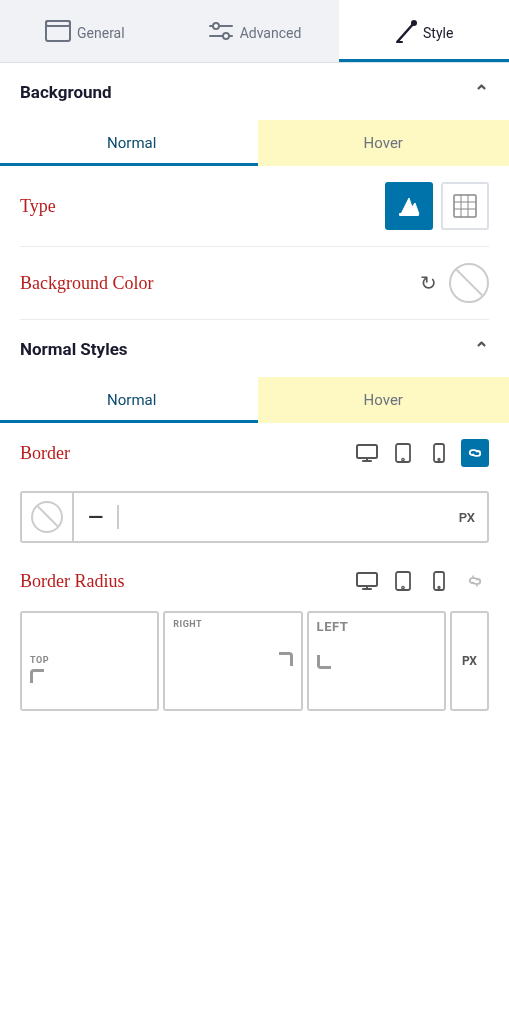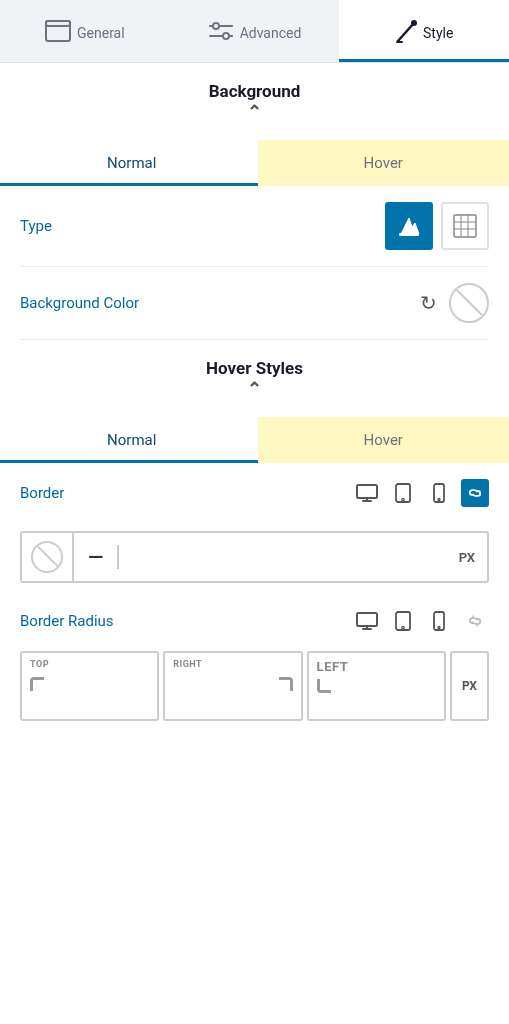--- a/index.html
+++ b/index.html
@@ -52,21 +52,20 @@
     
     .section-header {
       display: flex;
       justify-content: space-between;
       align-items: center;
       padding: 18px 20px;
       font-size: 17px;
       font-weight: 700;
       color: #1a1a2e;
       background: #fff;
-      flex-direction: column;
     }
     .chevron-icon {
       font-size: 18px;
       color: #555;
     }
 
     
     .sub-tabs {
       display: flex;
       background: #e8ebf0;
@@ -99,22 +98,23 @@
 
     
     .row-item {
       display: flex;
       align-items: center;
       justify-content: space-between;
       padding: 16px 20px;
       background: #fff;
     }
     .row-label {
-      font-size: 15px;
-      color: #0369a1;
+      font-size: 18px;
+      color: #b91c1c;
+      font-family: Liberation Serif, serif;
     }
     .row-controls {
       display: flex;
       align-items: center;
       gap: 8px;
     }
 
     
     .type-btn {
       width: 48px;
@@ -383,21 +383,21 @@
       <span class="reset-btn">↺</span>
       <div class="color-circle"></div>
     </div>
   </div>
 
   <div class="divider"></div>
 </div>
 
 <div>
   <div class="section-header">
-    <span>Hover Styles</span>
+    <span>Normal Styles</span>
     <span class="chevron-icon">⌃</span>
   </div>
 
   <div class="sub-tabs">
     <div class="sub-tab active">
       <span>Normal</span>
     </div>
     <div class="sub-tab">
       <span>Hover</span>
     </div>
@@ -479,21 +479,21 @@
           <path d="M12 8.5C11.5 7.7 10.6 7.2 9.6 7.2L7.2 7.2C5.9 7.2 4.8 8.3 4.8 9.6C4.8 10.9 5.9 12 7.2 12L8.5 12" stroke="#bbb" stroke-width="1.8" stroke-linecap="round"></path>
           <line x1="8" y1="5" x2="8" y2="7" stroke="#bbb" stroke-width="1.5" stroke-linecap="round"></line>
           <line x1="12" y1="13" x2="12" y2="15" stroke="#bbb" stroke-width="1.5" stroke-linecap="round"></line>
         </svg>
       </div>
     </div>
   </div>
 
   <div class="radius-inputs-row">
     <div class="radius-field">
-      <div style="padding: 6px 8px 2px; font-size:9px; color:#888; font-weight:700; letter-spacing:0.5px; text-transform:uppercase;">TOP</div>
+      <div style="padding: 6px 8px 2px; font-size:9px; color:#888; font-weight:700; letter-spacing:0.5px; text-transform:uppercase;margin-top:36px;">TOP</div>
       <div style="padding:2px 8px; flex:1; display:flex; align-items:flex-end;">
         <div class="corner-tl"></div>
       </div>
       <input class="radius-input" type="text" value="" style="padding: 4px 8px; height: 30px;">
     </div>
     <div class="radius-field">
       <div style="padding: 6px 8px 2px; font-size:9px; color:#888; font-weight:700; letter-spacing:0.5px; text-transform:uppercase;">RIGHT</div>
       <div style="padding:2px 8px; flex:1; display:flex; align-items:flex-end; justify-content:flex-end;">
         <div class="corner-tr"></div>
       </div>

